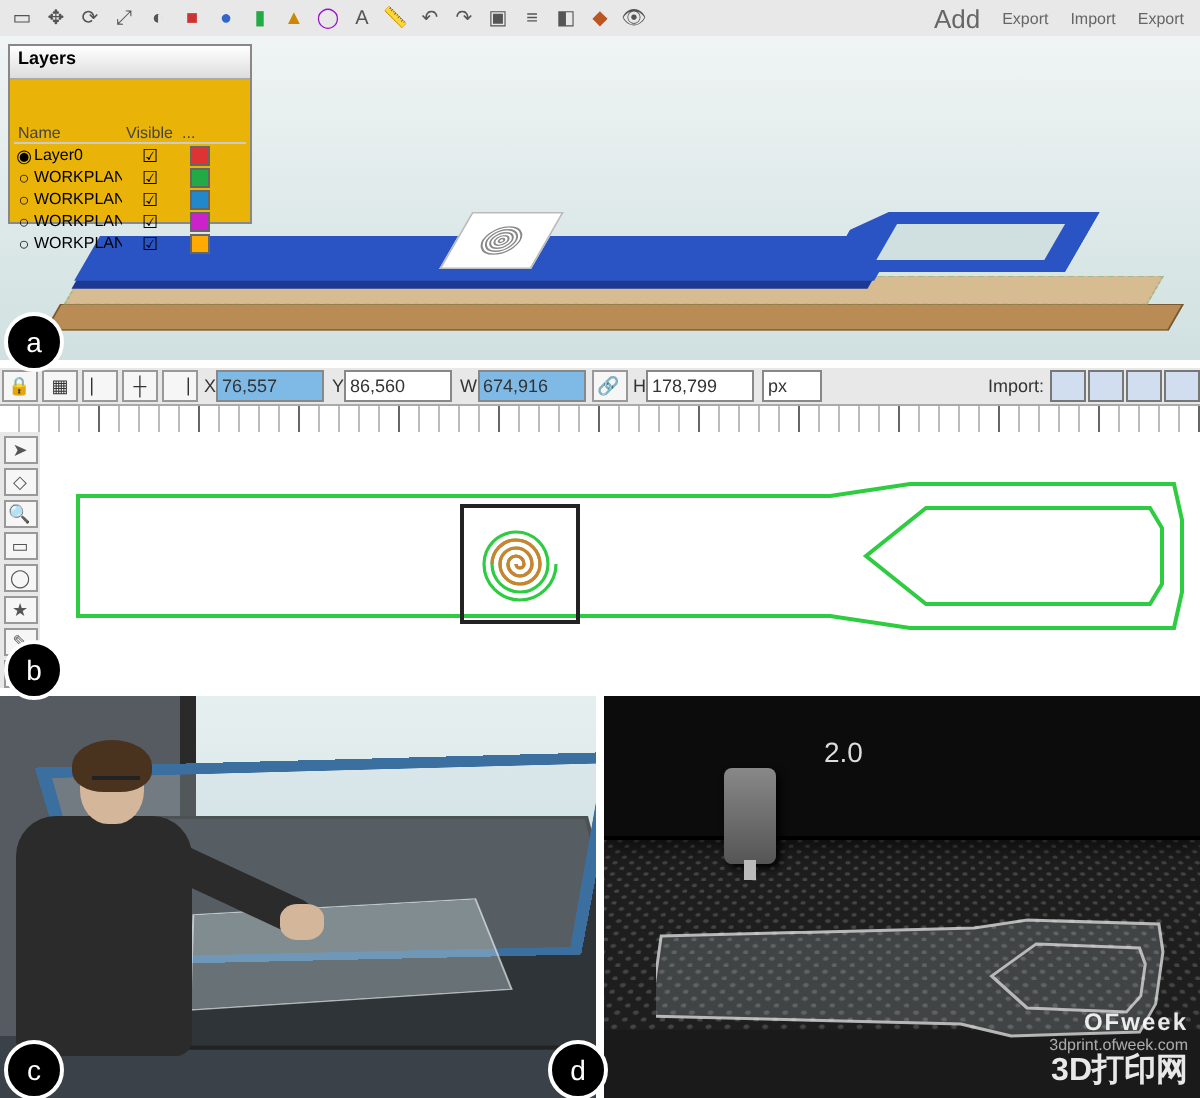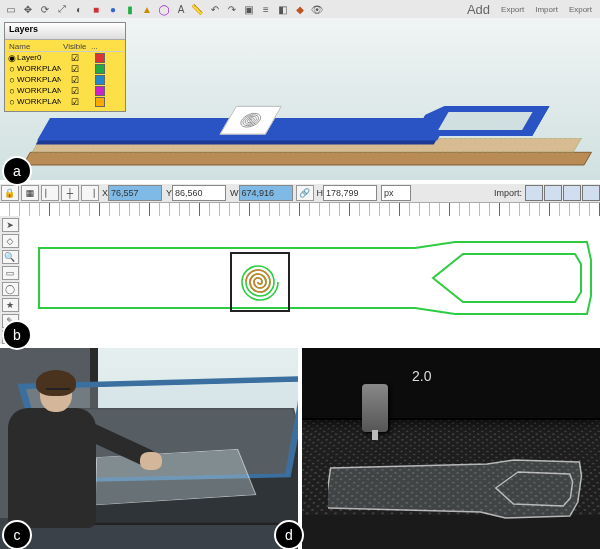--- a/index.html
+++ b/index.html
@@ -30,24 +30,24 @@
 
   
   #panel-a { left:0; top:0; width:600px; height:184px; background:#f2f3f4; border-bottom:4px solid #fff; }
   #panel-a .toolbar-top {
     height:18px; background:#e8e8e8; border-bottom:1px solid #aaa;
     display:flex; align-items:center; gap:3px; padding:0 4px;
   }
   #panel-a .toolbar-top .tool { width:14px; height:14px; display:flex; align-items:center; justify-content:center; font-size:10px; color:#555; }
   #panel-a .layers-panel {
     position:absolute; left:4px; top:22px; width:120px; height:88px;
-    background:#fde047; border:1px solid #888; font-size:9px; z-index:10;
+    background:#eab308; border:1px solid #888; font-size:9px; z-index:10;
   }
   #panel-a .layers-panel .lp-title { height:14px; background:linear-gradient(#fff,#ddd); padding:1px 4px; font-weight:bold; border-bottom:1px solid #aaa;}
-  #panel-a .layers-panel .lp-body { padding:2px; }
+  #panel-a .layers-panel .lp-body { padding:2px;margin-top:20px; }
   #panel-a .lp-head { display:flex; font-size:8px; color:#444; border-bottom:1px solid #ccc; }
   #panel-a .lp-head .c1 { width:54px; padding-left:2px; }
   #panel-a .lp-head .c2 { width:28px; }
   #panel-a .lp-head .c3 { width:30px; }
   #panel-a .lp-row { display:flex; align-items:center; height:11px; }
   #panel-a .lp-row .r1 { width:10px; text-align:center; }
   #panel-a .lp-row .r2 { width:44px; font-size:8px; overflow:hidden; white-space:nowrap; }
   #panel-a .lp-row .r3 { width:28px; text-align:center; }
   #panel-a .lp-row .swatch { width:8px; height:8px; border:1px solid #666; margin-left:6px; }
 
@@ -309,14 +309,19 @@
   <div class="bed"></div>
   <div class="cutpart">
     <svg viewBox="0 0 260 64">
       <path d="M4 10 L160 6 L186 2 L252 4 L256 18 L256 44 L250 58 L186 60 L160 54 L4 50 Z
                M192 14 L244 16 L248 24 L248 40 L242 48 L192 46 L172 30 Z" fill="rgba(220,235,240,0.25)" stroke="rgba(255,255,255,0.9)" stroke-width="1.5" transform="skewX(-8)"></path>
     </svg>
   </div>
   <div class="gantry"></div>
   <div class="nozzle"></div>
   <div class="gauge">2.0</div>
+  <div class="watermark">
+    <div class="w1">OFweek</div>
+    <div class="sub">3dprint.ofweek.com</div>
+    <div class="w2">3D打印网</div>
+  </div>
 </div>
 <div class="label-circle" style="left:274px; top:520px;">d</div>
 
 </body></html>

